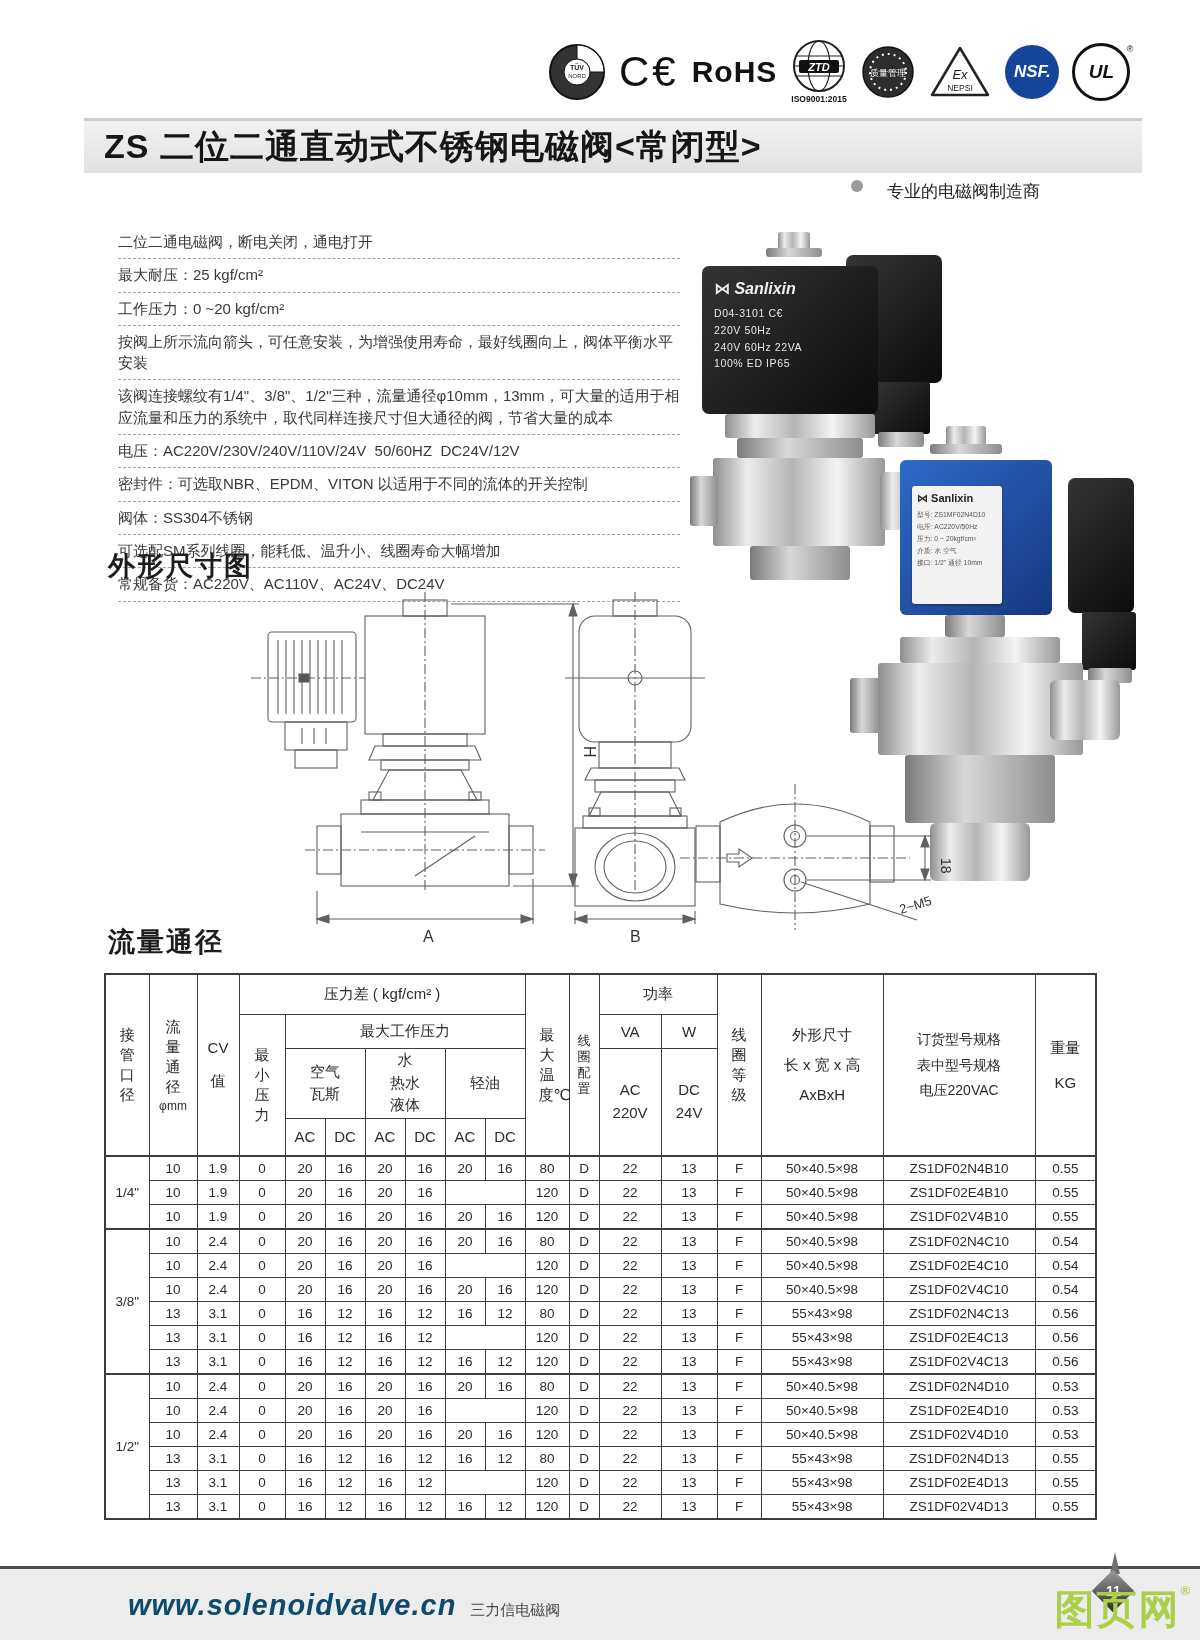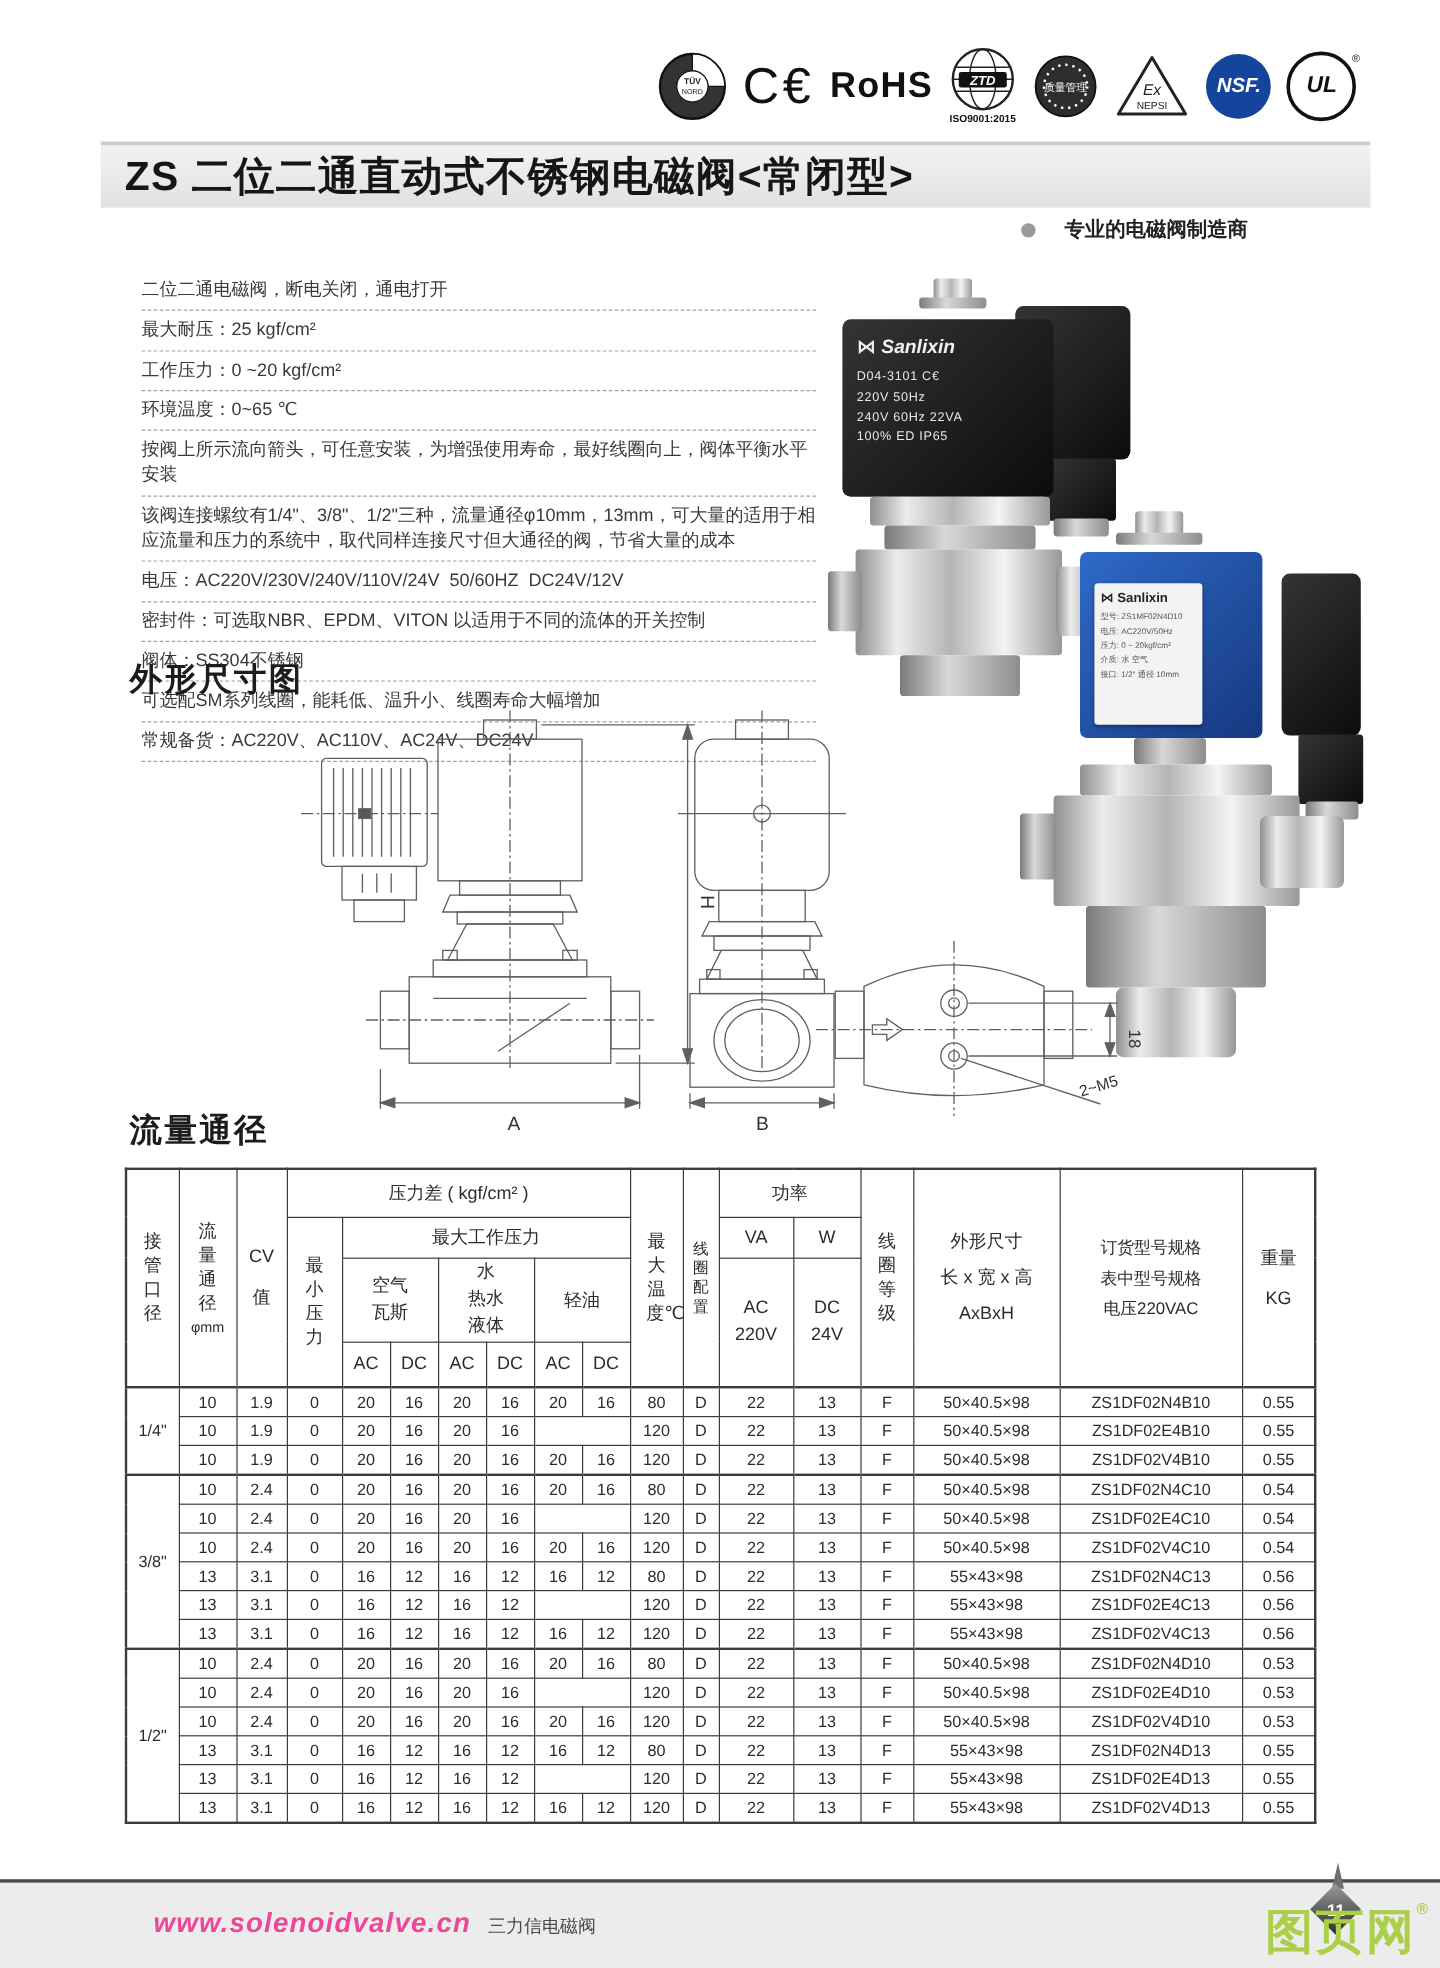--- a/index.html
+++ b/index.html
@@ -13,21 +13,21 @@
   .cert{display:flex;flex-direction:column;align-items:center;justify-content:center;}
   .ce-mark{font-size:42px;font-weight:500;letter-spacing:3px;color:#111;}
   .rohs{font-size:30px;font-weight:600;color:#111;letter-spacing:1px;}
   .nsf{width:54px;height:54px;border-radius:50%;background:#15449c;color:#fff;display:flex;align-items:center;justify-content:center;font-weight:bold;font-style:italic;font-size:17px;}
   .ul{width:52px;height:52px;border-radius:50%;border:3px solid #111;display:flex;align-items:center;justify-content:center;font-weight:bold;font-style:italic;font-size:19px;color:#111;position:relative;background:#fff;}
   .ul .reg{position:absolute;top:-2px;right:-6px;font-size:9px;font-style:normal;font-weight:400;}
   
   .title-band{position:absolute;left:84px;top:118px;width:1058px;height:52px;
     background:linear-gradient(#f2f2f2,#e1e1e1);border-top:3px solid #cdcdcd;display:flex;align-items:center;}
   .title-band h1{margin:0 0 0 20px;font-size:34px;font-weight:900;color:#161616;letter-spacing:1px;text-align:right;}
-  .tagline{position:absolute;right:160px;top:180px;display:flex;align-items:center;gap:24px;font-size:17px;font-weight:700;color:#222;}
+  .tagline{position:absolute;right:160px;top:180px;display:flex;gap:24px;font-size:17px;font-weight:400;color:#222;}
   .tagline .dot{width:12px;height:12px;border-radius:50%;background:#9a9a9a;}
   
   .specs{position:absolute;left:118px;top:226px;width:562px;}
   .spec-item{font-size:15px;line-height:1.42;color:#3a3a3a;padding:5px 0 6px 0;border-bottom:1px dashed #9f9f9f;white-space:pre-wrap;}
   
   .metal{background:linear-gradient(90deg,#8f8f8f 0%,#ececec 20%,#b5b5b5 46%,#f4f4f4 72%,#989898 100%);border-radius:3px;}
   .metal-d{background:linear-gradient(90deg,#7a7a7a,#d8d8d8 40%,#8d8d8d);border-radius:3px;}
   .photo{position:absolute;}
   .photo *{position:absolute;box-sizing:border-box;}
   .blackbox{background:linear-gradient(135deg,#343434,#0c0c0c);border-radius:7px;}
@@ -56,21 +56,21 @@
   .pre{white-space:pre-line;line-height:1.5;}
   .dimhead div{line-height:1.2;margin:12px 0;}
   .orderhead div{line-height:1.2;margin:9px 0;font-size:14px;}
   .grp{font-size:15px;}
   .grp-start td{border-top:2px solid #3c3c3c;}
   .c-model{font-size:13.5px;}
   
   .footer-line{position:absolute;left:0;top:1566px;width:1200px;height:3px;background:#4b4b4b;}
   .footer-band{position:absolute;left:0;top:1569px;width:1200px;height:71px;background:#ececec;}
   .footer-text{position:absolute;left:128px;top:1589px;display:flex;align-items:baseline;gap:14px;}
-  .footer-url{font-size:23px;font-weight:800;font-style:italic;color:#ec4899;letter-spacing:1px;}
+  .footer-url{font-size:29px;font-weight:800;font-style:italic;color:#0c4a6e;letter-spacing:1px;}
   .footer-co{font-size:15px;font-weight:400;color:#4a4a4a;}
   .page-diamond{position:absolute;left:1098px;top:1576px;width:30px;height:30px;background:linear-gradient(135deg,#9a9a9a,#2b2b2b);transform:rotate(45deg);display:flex;align-items:center;justify-content:center;}
   .page-diamond span{transform:rotate(-45deg);color:#fff;font-weight:800;font-size:14px;}
   .spike{position:absolute;left:1110px;top:1552px;width:0;height:0;border-left:5px solid transparent;border-right:5px solid transparent;border-bottom:22px solid #6f6f6f;}
   .watermark{position:absolute;right:8px;top:1584px;font-size:40px;font-weight:900;color:#abcf4a;letter-spacing:2px;line-height:1.1;}
   .watermark sup{font-size:13px;vertical-align:28px;}
 </style>
 </head>
 <body>
 
@@ -124,21 +124,20 @@
 </div>
 <div class="tagline">
   <span class="dot"></span>
   <span>专业的电磁阀制造商</span>
 </div>
 
 <div class="specs">
   <div class="spec-item">二位二通电磁阀，断电关闭，通电打开</div>
   <div class="spec-item">最大耐压：25 kgf/cm²</div>
   <div class="spec-item">工作压力：0 ~20 kgf/cm²</div>
-  <div class="spec-item">环境温度：0~65 ℃</div>
   <div class="spec-item">按阀上所示流向箭头，可任意安装，为增强使用寿命，最好线圈向上，阀体平衡水平安装</div>
   <div class="spec-item">该阀连接螺纹有1/4"、3/8"、1/2"三种，流量通径φ10mm，13mm，可大量的适用于相应流量和压力的系统中，取代同样连接尺寸但大通径的阀，节省大量的成本</div>
   <div class="spec-item">电压：AC220V/230V/240V/110V/24V  50/60HZ  DC24V/12V</div>
   <div class="spec-item">密封件：可选取NBR、EPDM、VITON 以适用于不同的流体的开关控制</div>
   <div class="spec-item">阀体：SS304不锈钢</div>
   <div class="spec-item">可选配SM系列线圈，能耗低、温升小、线圈寿命大幅增加</div>
   <div class="spec-item">常规备货：AC220V、AC110V、AC24V、DC24V</div>
 </div>
 
 <div class="photo" style="left:690px;top:232px;width:256px;height:350px;">

